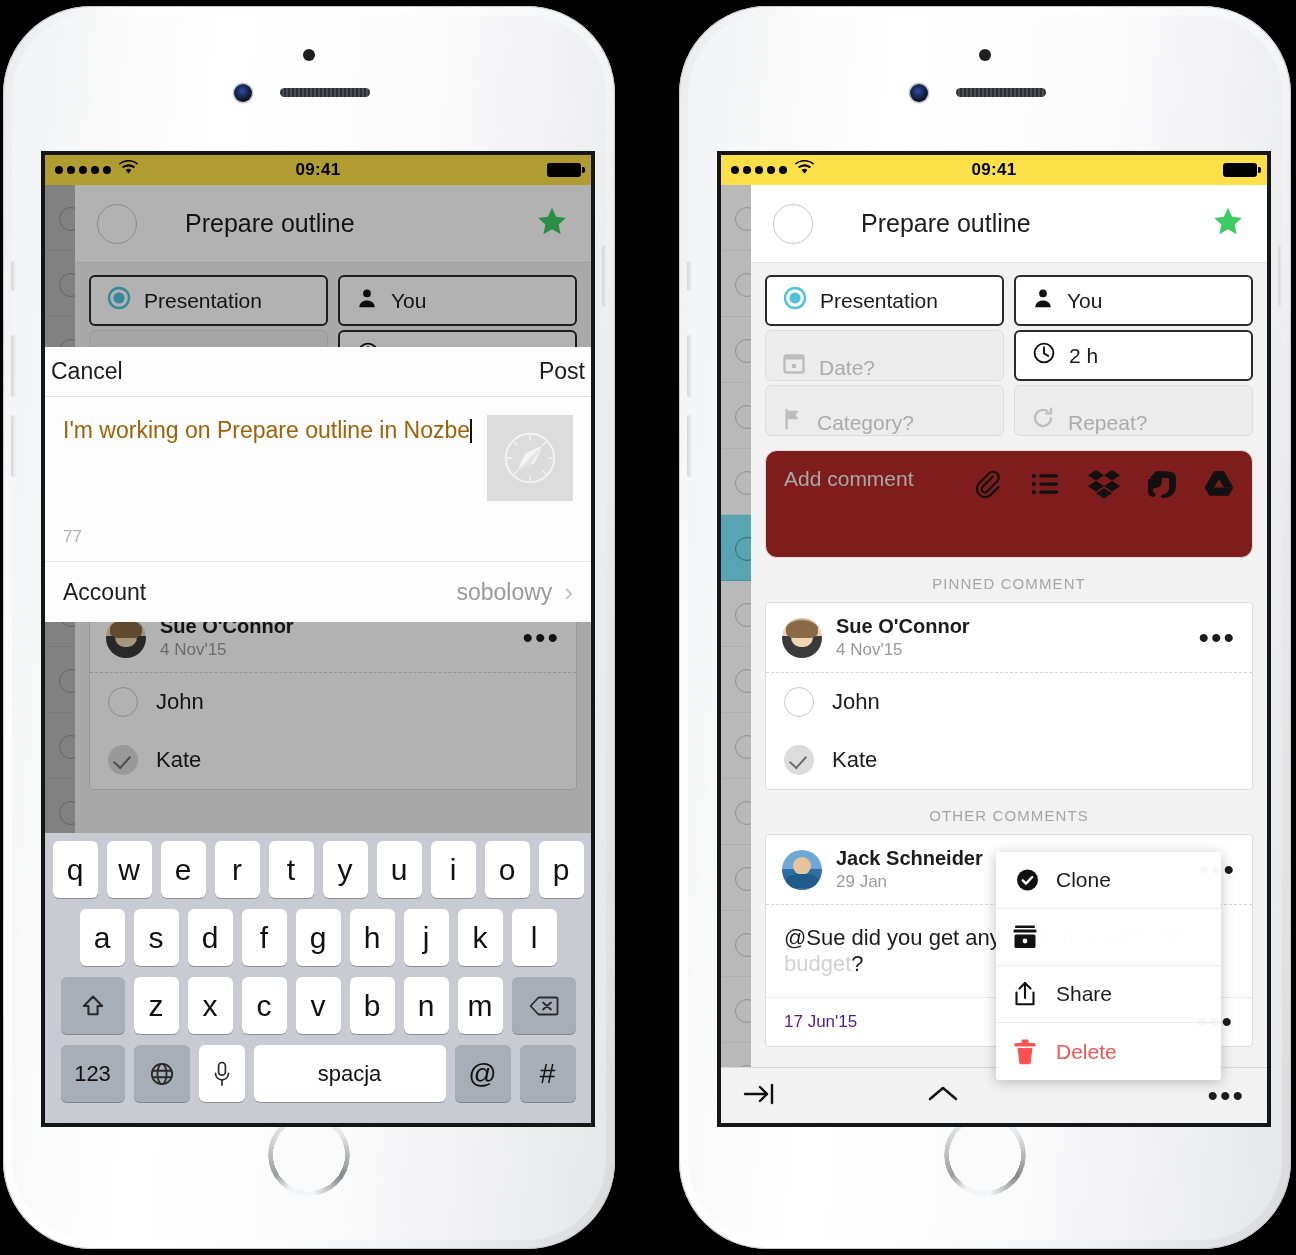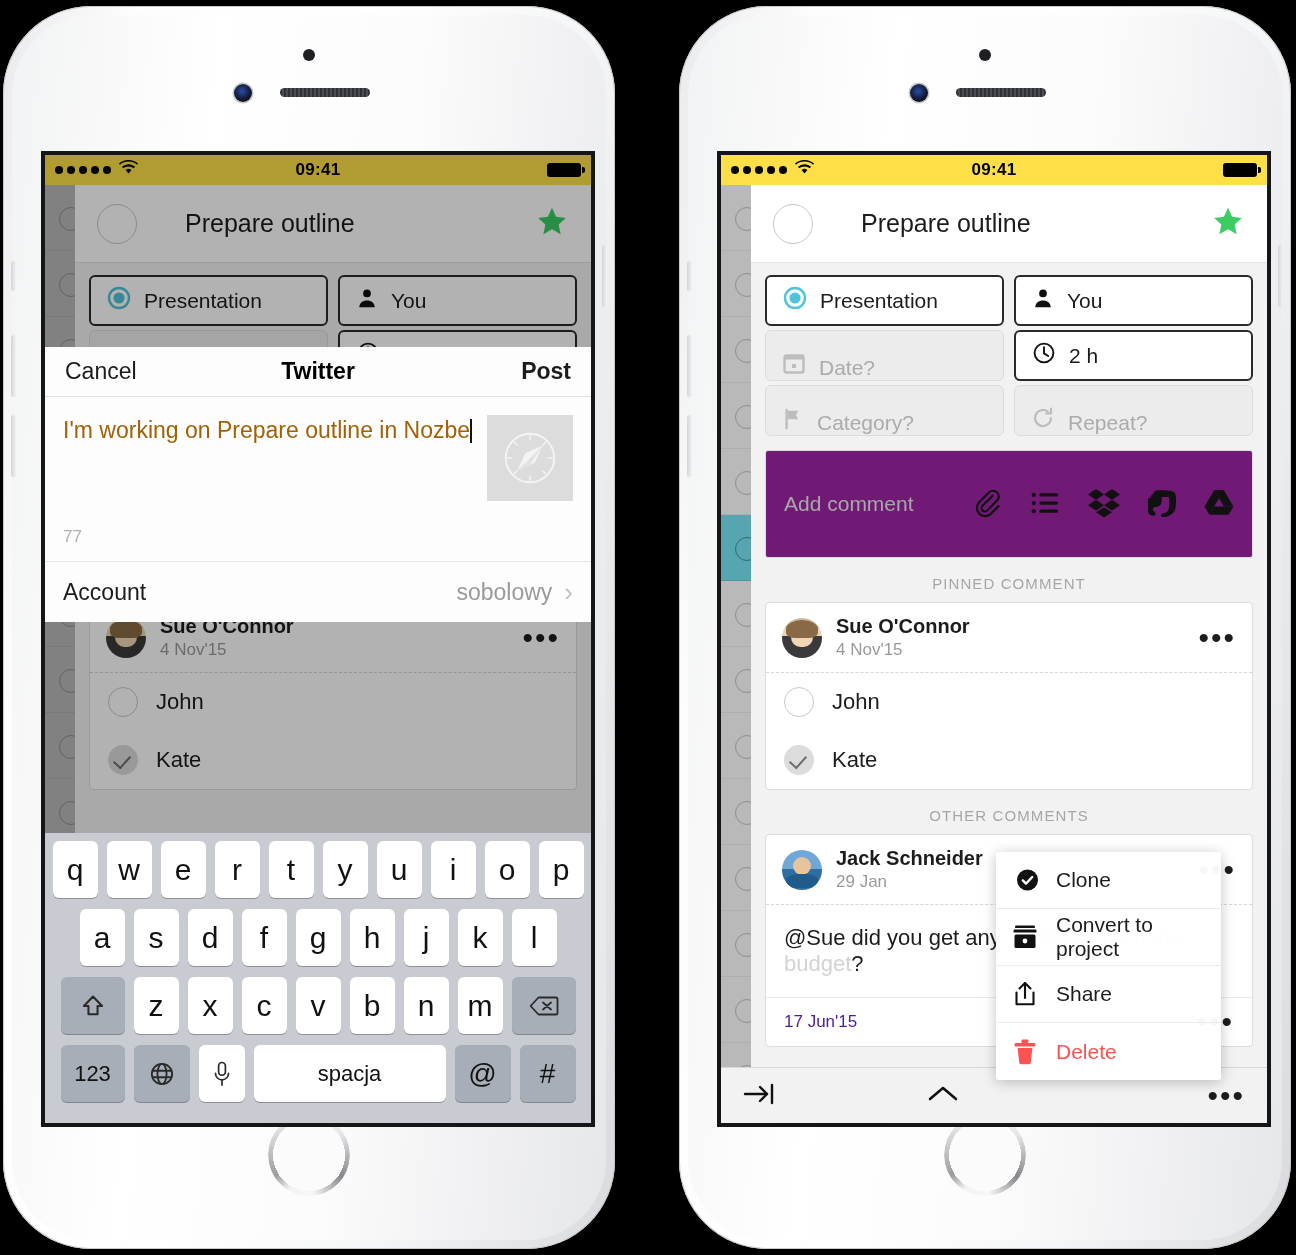--- a/index.html
+++ b/index.html
@@ -128,22 +128,22 @@
   .attrs { padding: 12px 14px 0; display: grid; grid-template-columns: 1fr 1fr; gap: 4px 10px; }
   .attr {
     height: 51px; border-radius: 6px; display: flex; align-items: center;
     padding: 0 16px; gap: 13px; font-size: 21px;
   }
   .attr.active { background: #fff; border: 2px solid #2a2a2a; color: #1c1c1c; }
   .attr.inactive { background: #ececec; border: 1px solid #dcdcdc; color: #ababab; align-items: flex-end; }
 
   
   .comment-box {
-    margin: 14px 14px 0; background: #701a75; border: 1px solid #dcdcdc; border-radius: 3px;
-    height: 108px; display: flex; align-items: center; padding: 16px 18px;
+    margin: 14px 14px 0; background: #7f1d1d; border: 1px solid #dcdcdc; border-radius: 12px;
+    height: 108px; display: flex; align-items: flex-start; padding: 16px 18px;
   }
   .comment-ph { font-size: 21px; color: #a8a8a8; }
   .attach-icons { margin-left: auto; display: flex; align-items: center; gap: 28px; padding-top: 2px; }
 
   .section-label {
     text-align: center; font-size: 15px; letter-spacing: 1.1px;
     color: #a6a6a6; padding: 17px 0 10px;
   }
 
   .card { background:#fff; border:1px solid #dcdcdc; border-radius:4px; margin: 0 14px; }
@@ -176,25 +176,25 @@
     position:absolute; left:0; right:0; bottom:0; height:56px; background:#f2f2f2;
     border-top:1px solid #d8d8d8; display:flex; align-items:center; padding: 0 22px;
   }
 
   
   .dim { position:absolute; inset:0; background: rgba(0,0,0,.30); }
   .tw-sheet {
     position:absolute; left:0; right:0; top:192px; background:#fdfdfd;
   }
   .tw-head {
-    height: 50px; display:flex; align-items:center; padding: 0 20px;
+    height: 50px; display:flex; align-items:center; padding: 0 6px;
     border-bottom:1px solid #e0e0e0; position:relative;gap:16px;
   }
   .tw-cancel, .tw-post { font-size: 23px; color:#1c1c1c; }
-  .tw-post { font-weight: bold; margin-left:auto; }
+  .tw-post { font-weight: normal; margin-left:auto; }
   .tw-title { position:absolute; left:0; right:0; text-align:center; font-size:23px; font-weight:bold; }
   .tw-body { padding: 18px 18px 0; display:flex; }
   .tw-text { font-size: 23px; line-height: 1.35; color:#a16207; flex:1; }
   .caret { display:inline-block; width:2px; height:24px; background:#111; vertical-align:-5px; }
   .tw-thumb {
     width: 86px; height: 86px; background:#dcdcdc; flex:none; margin-left:12px;
     display:flex; align-items:center; justify-content:center;
   }
   .tw-count { padding: 26px 18px 14px; font-size:17px; color:#b0b0b0; border-bottom:1px solid #e6e6e6; }
   .tw-account { height:60px; display:flex; align-items:center; padding: 0 18px; }
@@ -387,21 +387,20 @@
               <span class="check-label">Kate</span>
             </div>
           </div>
         </div>
 
         <div class="dim"></div>
 
         <div class="tw-sheet">
           <div class="tw-head">
             <div class="tw-cancel">Cancel</div>
-            <div class="tw-title">Twitter</div>
             <div class="tw-post">Post</div>
           </div>
           <div class="tw-body">
             <div class="tw-text"><span>I'm working on Prepare outline in Nozbe</span><span class="caret"></span></div>
             <div class="tw-thumb">
               <svg width="62" height="62" viewBox="0 0 64 64">
                 <circle cx="32" cy="32" r="25" fill="none" stroke="#f4f4f4" stroke-width="2"></circle>
                 <g stroke="#f4f4f4" stroke-width="1.6" stroke-linecap="round">
                   <path d="M32 9v4"></path>
                     <path d="M32 51v4"></path>
@@ -730,21 +729,20 @@
           </div>
           <div class="ctx-item">
             <span class="ctx-ic">
               <svg width="26" height="24" viewBox="0 0 26 24">
                   <rect x="3" y="0.5" width="20" height="2.6" rx="1.2" fill="#111"></rect>
                   <rect x="1.5" y="4.6" width="23" height="3" rx="1.2" fill="#111"></rect>
                   <rect x="2.5" y="9.4" width="21" height="13.6" rx="1.6" fill="#111"></rect>
                   <circle cx="13" cy="16" r="2.4" fill="#fff"></circle>
                 </svg>
             </span>
-            <span>Convert to project</span>
           </div>
           <div class="ctx-item">
             <span class="ctx-ic">
               <svg width="24" height="26" viewBox="0 0 24 26">
                   <path d="M12 2v15" stroke="#111" stroke-width="2.1" stroke-linecap="round"></path>
                   <path d="M6.5 7.5 12 2l5.5 5.5" fill="none" stroke="#111" stroke-width="2.1" stroke-linecap="round" stroke-linejoin="round"></path>
                   <path d="M3.5 11.5v11.8h17V11.5" fill="none" stroke="#111" stroke-width="2.1" stroke-linecap="round" stroke-linejoin="round"></path>
                 </svg>
             </span>
             <span>Share</span>

